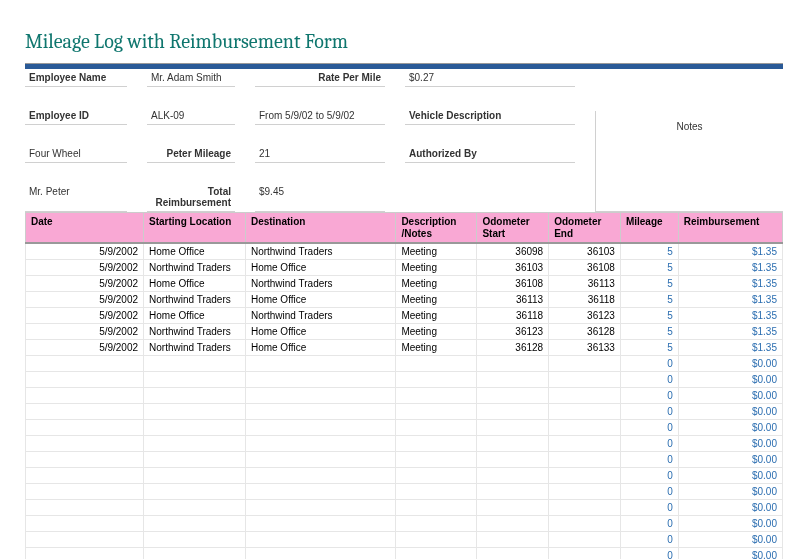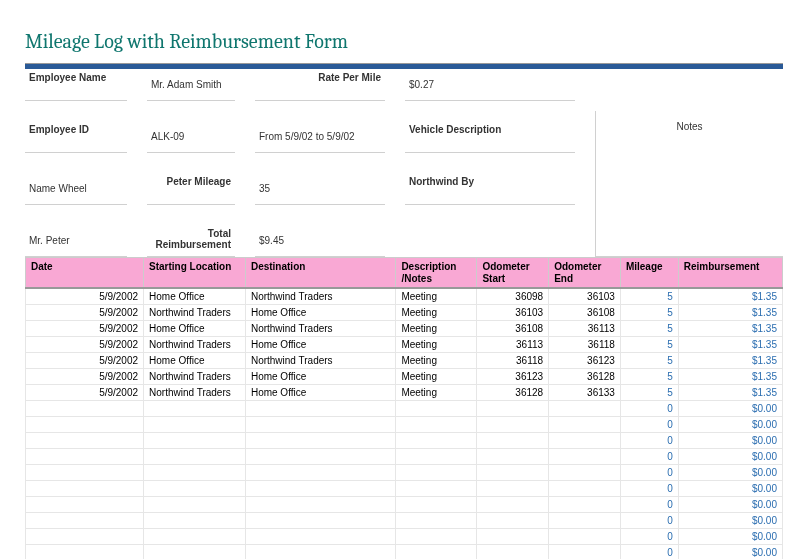--- a/index.html
+++ b/index.html
@@ -24,21 +24,21 @@
     border-top: 1px solid #999;
   }
   .info-area {
     display: grid;
     grid-template-columns: 102px 88px 130px 170px 1fr;
     font-size: 10px;
     color: #333;
     gap: 20px;
   }
   .info-area .lab { font-weight: 700; padding: 3px 4px; border-right: none; }
-  .info-area .val { padding: 10px 4px; }
+  .info-area .val { padding: 3px 4px; }
   .info-area .lab2 { font-weight: 700; padding: 3px 4px; text-align: right; }
   .info-area > div { border-bottom: 1px solid #d0d0d0; }
   .notes-cell {
     grid-row: 1 / span 4;
     grid-column: 5;
     display: flex;
     align-items: flex-start;
     justify-content: center;
     padding-top: 10px;
     font-size: 10px;
@@ -92,25 +92,25 @@
   <div class="val">Mr. Adam Smith</div>
   <div class="lab2">Rate Per Mile</div>
   <div class="val">$0.27</div>
   <div class="notes-cell">Notes</div>
 
   <div class="lab">Employee ID</div>
   <div class="val">ALK-09</div>
   <div class="val">From 5/9/02 to 5/9/02</div>
 
   <div class="lab">Vehicle Description</div>
-  <div class="val">Name Wheel</div>
+  <div class="val">Four Wheel</div>
   <div class="lab2">Peter Mileage</div>
-  <div class="val">35</div>
-
-  <div class="lab">Northwind By</div>
+  <div class="val">21</div>
+
+  <div class="lab">Authorized By</div>
   <div class="val">Mr. Peter</div>
   <div class="lab2">Total Reimbursement</div>
   <div class="val">$9.45</div>
 </div>
 
 <table class="grid">
   <colgroup>
     <col class="c-date">
       <col class="c-start">
       <col class="c-dest">

